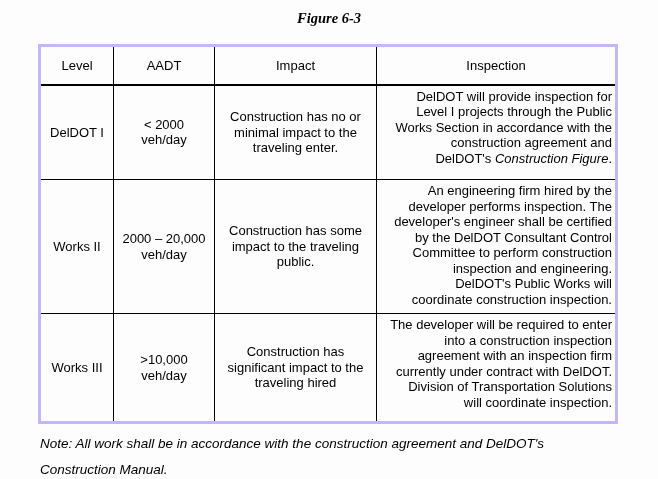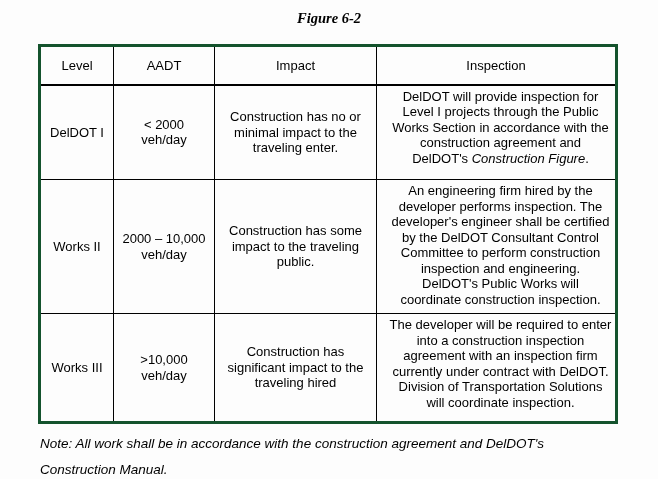--- a/index.html
+++ b/index.html
@@ -21,21 +21,21 @@
     font-size: 14.5px; line-height: 17px;
     color: #000;
   }
 
   table.insp-table {
     position: absolute;
     left: 38px; top: 44px;
     width: 577px;
     border-collapse: collapse;
     table-layout: fixed;
-    border: 3px solid #14532d;
+    border: 3px solid #c4b5fd;
     background: #fdfdfd;
   }
   .col-level      { width: 74px;  }
   .col-aadt       { width: 101px; }
   .col-impact     { width: 162px; }
   .col-inspection { width: 240px; }
 
   .insp-table th, .insp-table td {
     border: 1px solid #000;
     font-size: 13px;
@@ -53,21 +53,21 @@
   tr.row-2 { height: 134px; }
   tr.row-3 { height: 109px; }
 
   td.cell-level, td.cell-aadt, td.cell-impact {
     text-align: center;
     vertical-align: middle;
     white-space: pre-line;
     padding: 0 5px;
   }
   td.cell-inspection {
-    text-align: center;
+    text-align: right;
     vertical-align: top;
     white-space: pre-line;
     padding: 3px 3px 3px 12px;
   }
   td.cell-inspection .ital { font-style: italic; }
 
   .note {
     position: absolute;
     left: 40px; top: 431px;
     width: 556px;
@@ -76,21 +76,21 @@
     line-height: 26px;
     color: #000;
   }
 </style>
 </head>
 <body>
 
 <div class="page">
 
   <div class="figure-title">
-    <span>Figure 6-2</span>
+    <span>Figure 6-3</span>
   </div>
 
   <table class="insp-table">
     <colgroup>
       <col class="col-level">
       <col class="col-aadt">
       <col class="col-impact">
       <col class="col-inspection">
     </colgroup>
     <thead>
@@ -105,21 +105,21 @@
       <tr class="row-1">
         <td class="cell-level">DelDOT I</td>
         <td class="cell-aadt">&lt; 2000
 veh/day</td>
         <td class="cell-impact">Construction has no or minimal impact to the traveling enter.</td>
         <td class="cell-inspection"><span>DelDOT will provide inspection for Level I projects through the Public Works Section in accordance with the construction agreement and
 DelDOT's </span><span class="ital">Construction Figure</span><span>.</span></td>
       </tr>
       <tr class="row-2">
         <td class="cell-level">Works II</td>
-        <td class="cell-aadt">2000 – 10,000
+        <td class="cell-aadt">2000 – 20,000
 veh/day</td>
         <td class="cell-impact">Construction has some impact to the traveling public.</td>
         <td class="cell-inspection"><span>An engineering firm hired by the developer performs inspection.  The developer's engineer shall be certified by the DelDOT Consultant Control Committee to perform construction inspection and engineering.
 DelDOT's Public Works will
 coordinate construction inspection.</span><span class="ital"></span><span></span></td>
       </tr>
       <tr class="row-3">
         <td class="cell-level">Works III</td>
         <td class="cell-aadt">&gt;10,000
 veh/day</td>

